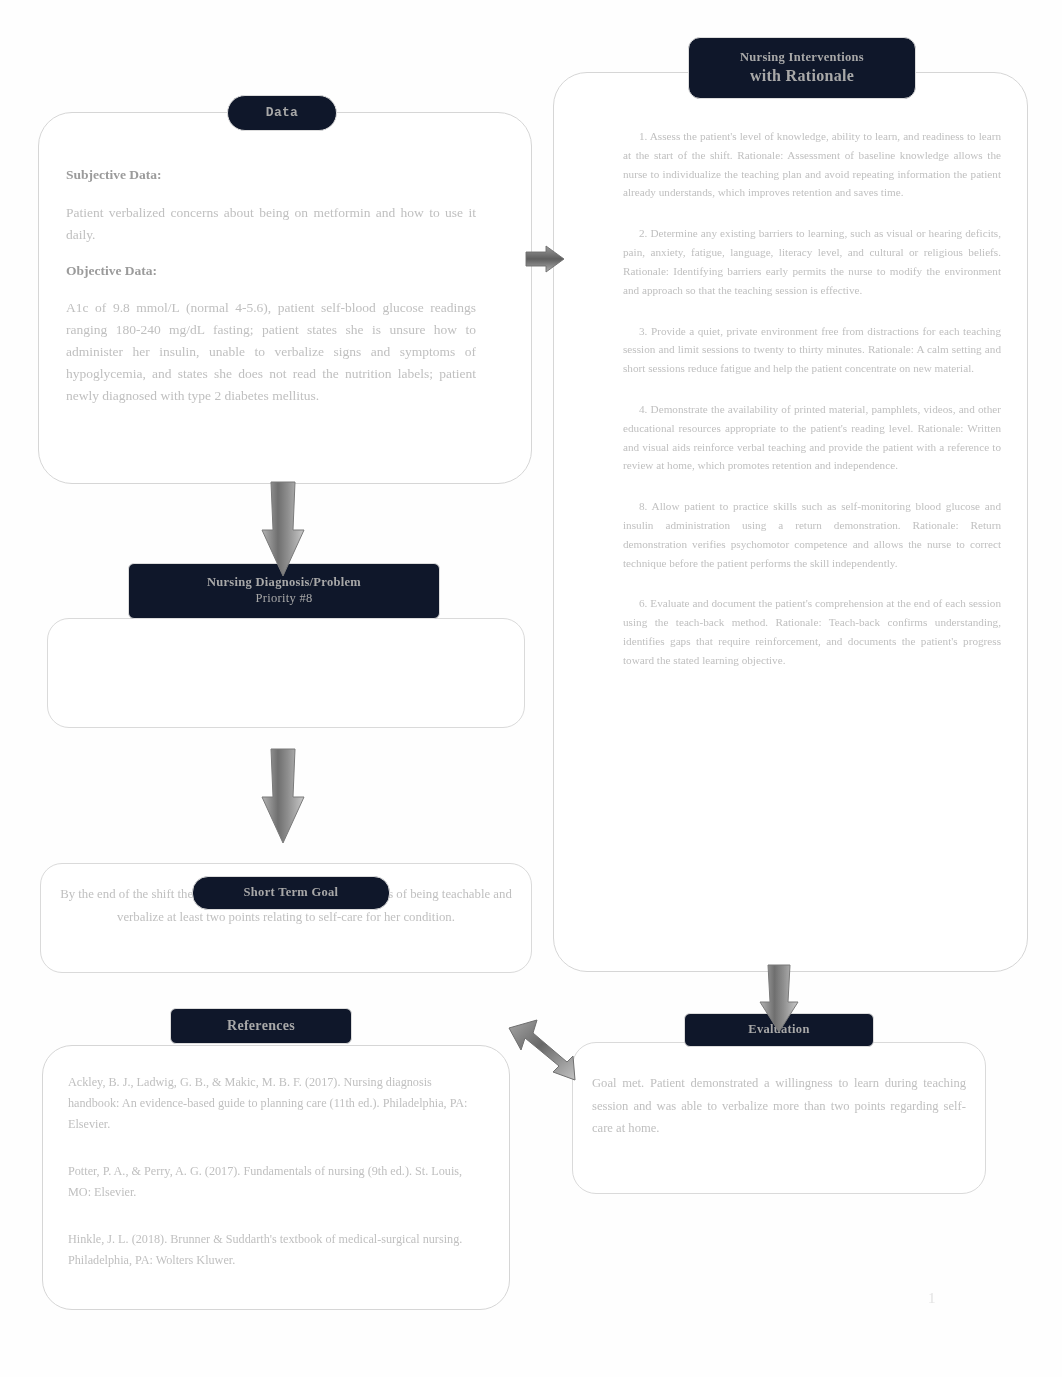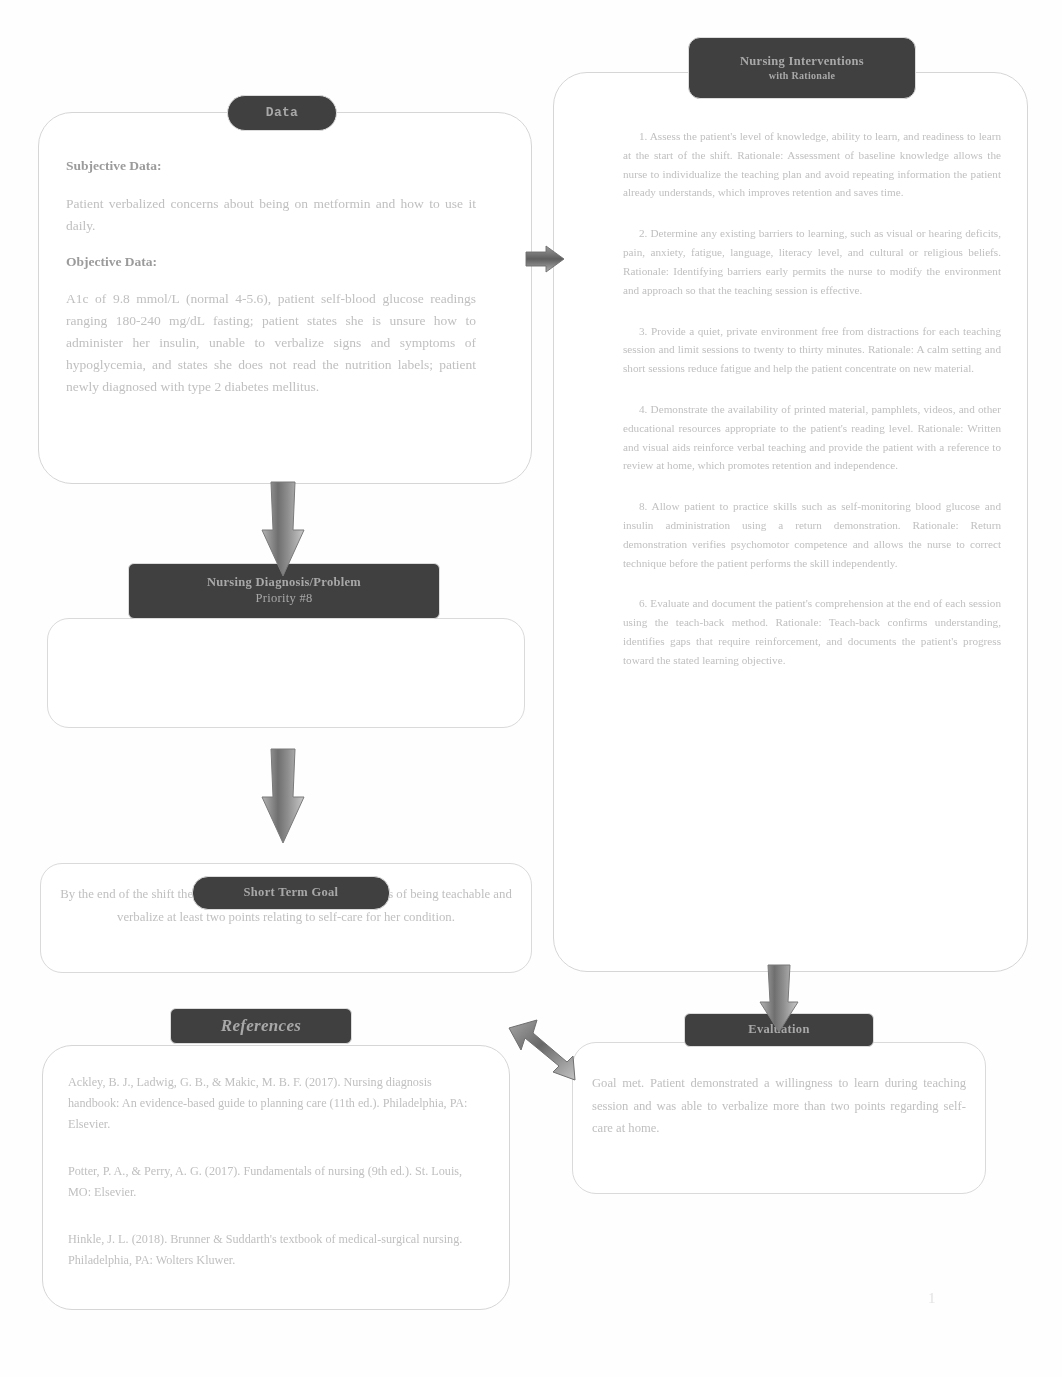--- a/index.html
+++ b/index.html
@@ -35,21 +35,21 @@
     border-radius: 18px;
     background: #ffffff;
   }
 
   
   .tab {
     position: absolute;
     box-sizing: border-box;
     border: 1.2px solid #dcdcdc;
     border-radius: 12px;
-    background: #404040;
+    background: #0f172a;
     display: flex;
     align-items: center;
     justify-content: center;
     text-align: center;
     z-index: 6;
     padding: 2px 8px;
     line-height: 1.25;
   }
   .tab-txt {
     color: #a8a8a8;
@@ -109,36 +109,36 @@
 <body>
 
 <div id="page">
 
   <div class="rbox" style="left:38px; top:112px; width:494px; height:372px;"></div>
 
   <div class="tab" style="left:227px; top:95px; width:110px; height:36px; border-radius:18px;">
     <span class="tab-txt" style="font-size:13px;font-family:Liberation Mono, monospace;">Data</span>
   </div>
 
-  <div class="body-txt" id="data-body" style="left:66px; top:155px; width:410px;">
+  <div class="body-txt" id="data-body" style="left:66px; top:164px; width:410px;">
     <div class="para">
       <span class="heading">Subjective Data:</span>
       <span>Patient verbalized concerns about being on metformin and how to use it daily.</span>
     </div>
     <div class="para">
       <span class="heading">Objective Data:</span>
       <span>A1c of 9.8 mmol/L (normal 4-5.6), patient self-blood glucose readings ranging 180-240 mg/dL fasting; patient states she is unsure how to administer her insulin, unable to verbalize signs and symptoms of hypoglycemia, and states she does not read the nutrition labels; patient newly diagnosed with type 2 diabetes mellitus.</span>
     </div>
   </div>
 
   <div class="rbox" style="left:553px; top:72px; width:475px; height:900px;"></div>
 
   <div class="tab" style="left:688px; top:37px; width:228px; height:62px; flex-direction:column;">
     <span class="tab-txt" style="font-size:12.5px;">Nursing Interventions</span>
-    <span class="tab-txt" style="font-size:10px;">with Rationale</span>
+    <span class="tab-txt" style="font-size:16px;">with Rationale</span>
   </div>
 
   <div class="body-txt" id="interv-body" style="left:583px; top:127px; width:418px;">
     <p class="para">1. Assess the patient's level of knowledge, ability to learn, and readiness to learn at the start of the shift. Rationale: Assessment of baseline knowledge allows the nurse to individualize the teaching plan and avoid repeating information the patient already understands, which improves retention and saves time.</p>
     <p class="para">2. Determine any existing barriers to learning, such as visual or hearing deficits, pain, anxiety, fatigue, language, literacy level, and cultural or religious beliefs. Rationale: Identifying barriers early permits the nurse to modify the environment and approach so that the teaching session is effective.</p>
     <p class="para">3. Provide a quiet, private environment free from distractions for each teaching session and limit sessions to twenty to thirty minutes. Rationale: A calm setting and short sessions reduce fatigue and help the patient concentrate on new material.</p>
     <p class="para">4. Demonstrate the availability of printed material, pamphlets, videos, and other educational resources appropriate to the patient's reading level. Rationale: Written and visual aids reinforce verbal teaching and provide the patient with a reference to review at home, which promotes retention and independence.</p>
     <p class="para">8. Allow patient to practice skills such as self-monitoring blood glucose and insulin administration using a return demonstration. Rationale: Return demonstration verifies psychomotor competence and allows the nurse to correct technique before the patient performs the skill independently.</p>
     <p class="para">6. Evaluate and document the patient's comprehension at the end of each session using the teach-back method. Rationale: Teach-back confirms understanding, identifies gaps that require reinforcement, and documents the patient's progress toward the stated learning objective.</p>
   </div>
@@ -163,21 +163,21 @@
 
   <div class="tab" style="left:684px; top:1013px; width:190px; height:34px; border-radius:6px;">
     <span class="tab-txt" style="font-size:12.5px;">Evaluation</span>
   </div>
 
   <div class="body-txt" id="eval-body" style="left:592px; top:1072px; width:374px;">Goal met. Patient demonstrated a willingness to learn during teaching session and was able to verbalize more than two points regarding self-care at home.</div>
 
   <div class="rbox" style="left:42px; top:1045px; width:468px; height:265px; border-radius:30px;"></div>
 
   <div class="tab" style="left:170px; top:1008px; width:182px; height:36px; border-radius:6px;">
-    <span class="tab-txt" style="font-size:17px;font-style:italic;">References</span>
+    <span class="tab-txt" style="font-size:14px;">References</span>
   </div>
 
   <div class="body-txt" id="ref-body" style="left:68px; top:1072px; width:408px; text-align:left;">
     <p class="para">Ackley, B. J., Ladwig, G. B., &amp; Makic, M. B. F. (2017). Nursing diagnosis handbook: An evidence-based guide to planning care (11th ed.). Philadelphia, PA: Elsevier.</p>
     <p class="para">Potter, P. A., &amp; Perry, A. G. (2017). Fundamentals of nursing (9th ed.). St. Louis, MO: Elsevier.</p>
     <p class="para">Hinkle, J. L. (2018). Brunner &amp; Suddarth's textbook of medical-surgical nursing. Philadelphia, PA: Wolters Kluwer.</p>
   </div>
 
   <div class="arrow" style="left:258px; top:468px; width:50px; height:110px;">
     <svg width="50" height="110" viewBox="0 0 50 110">

